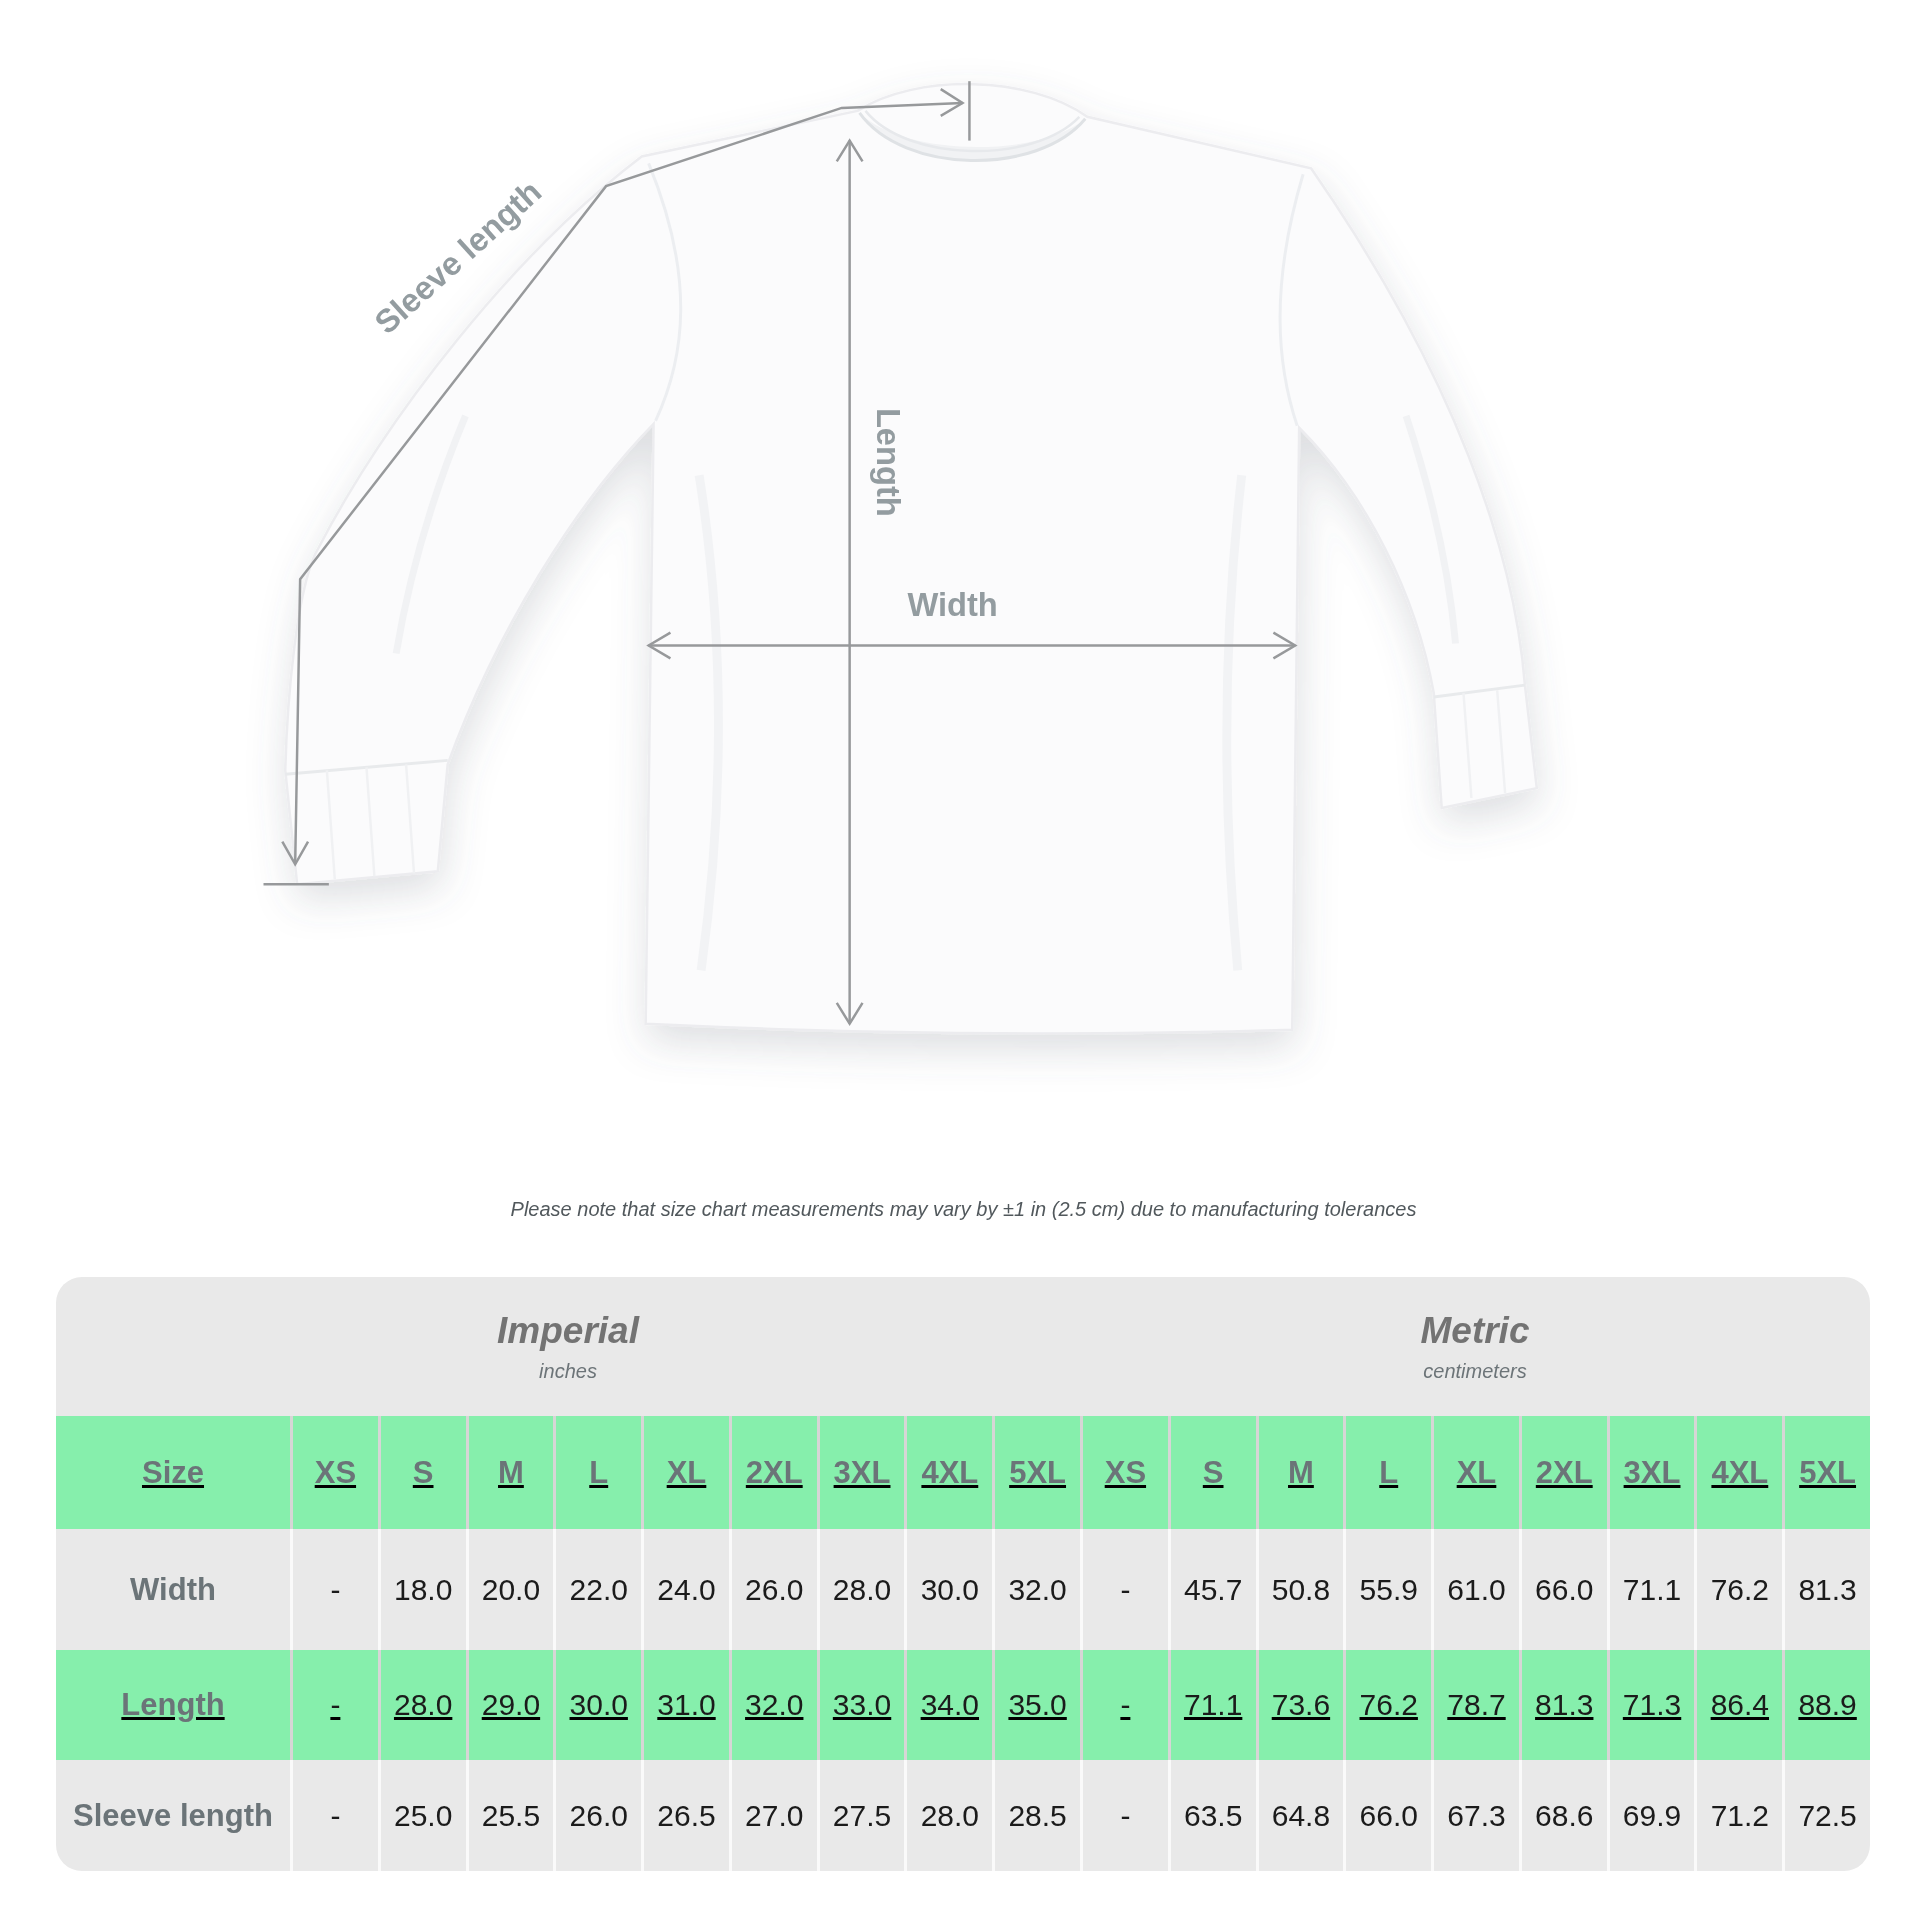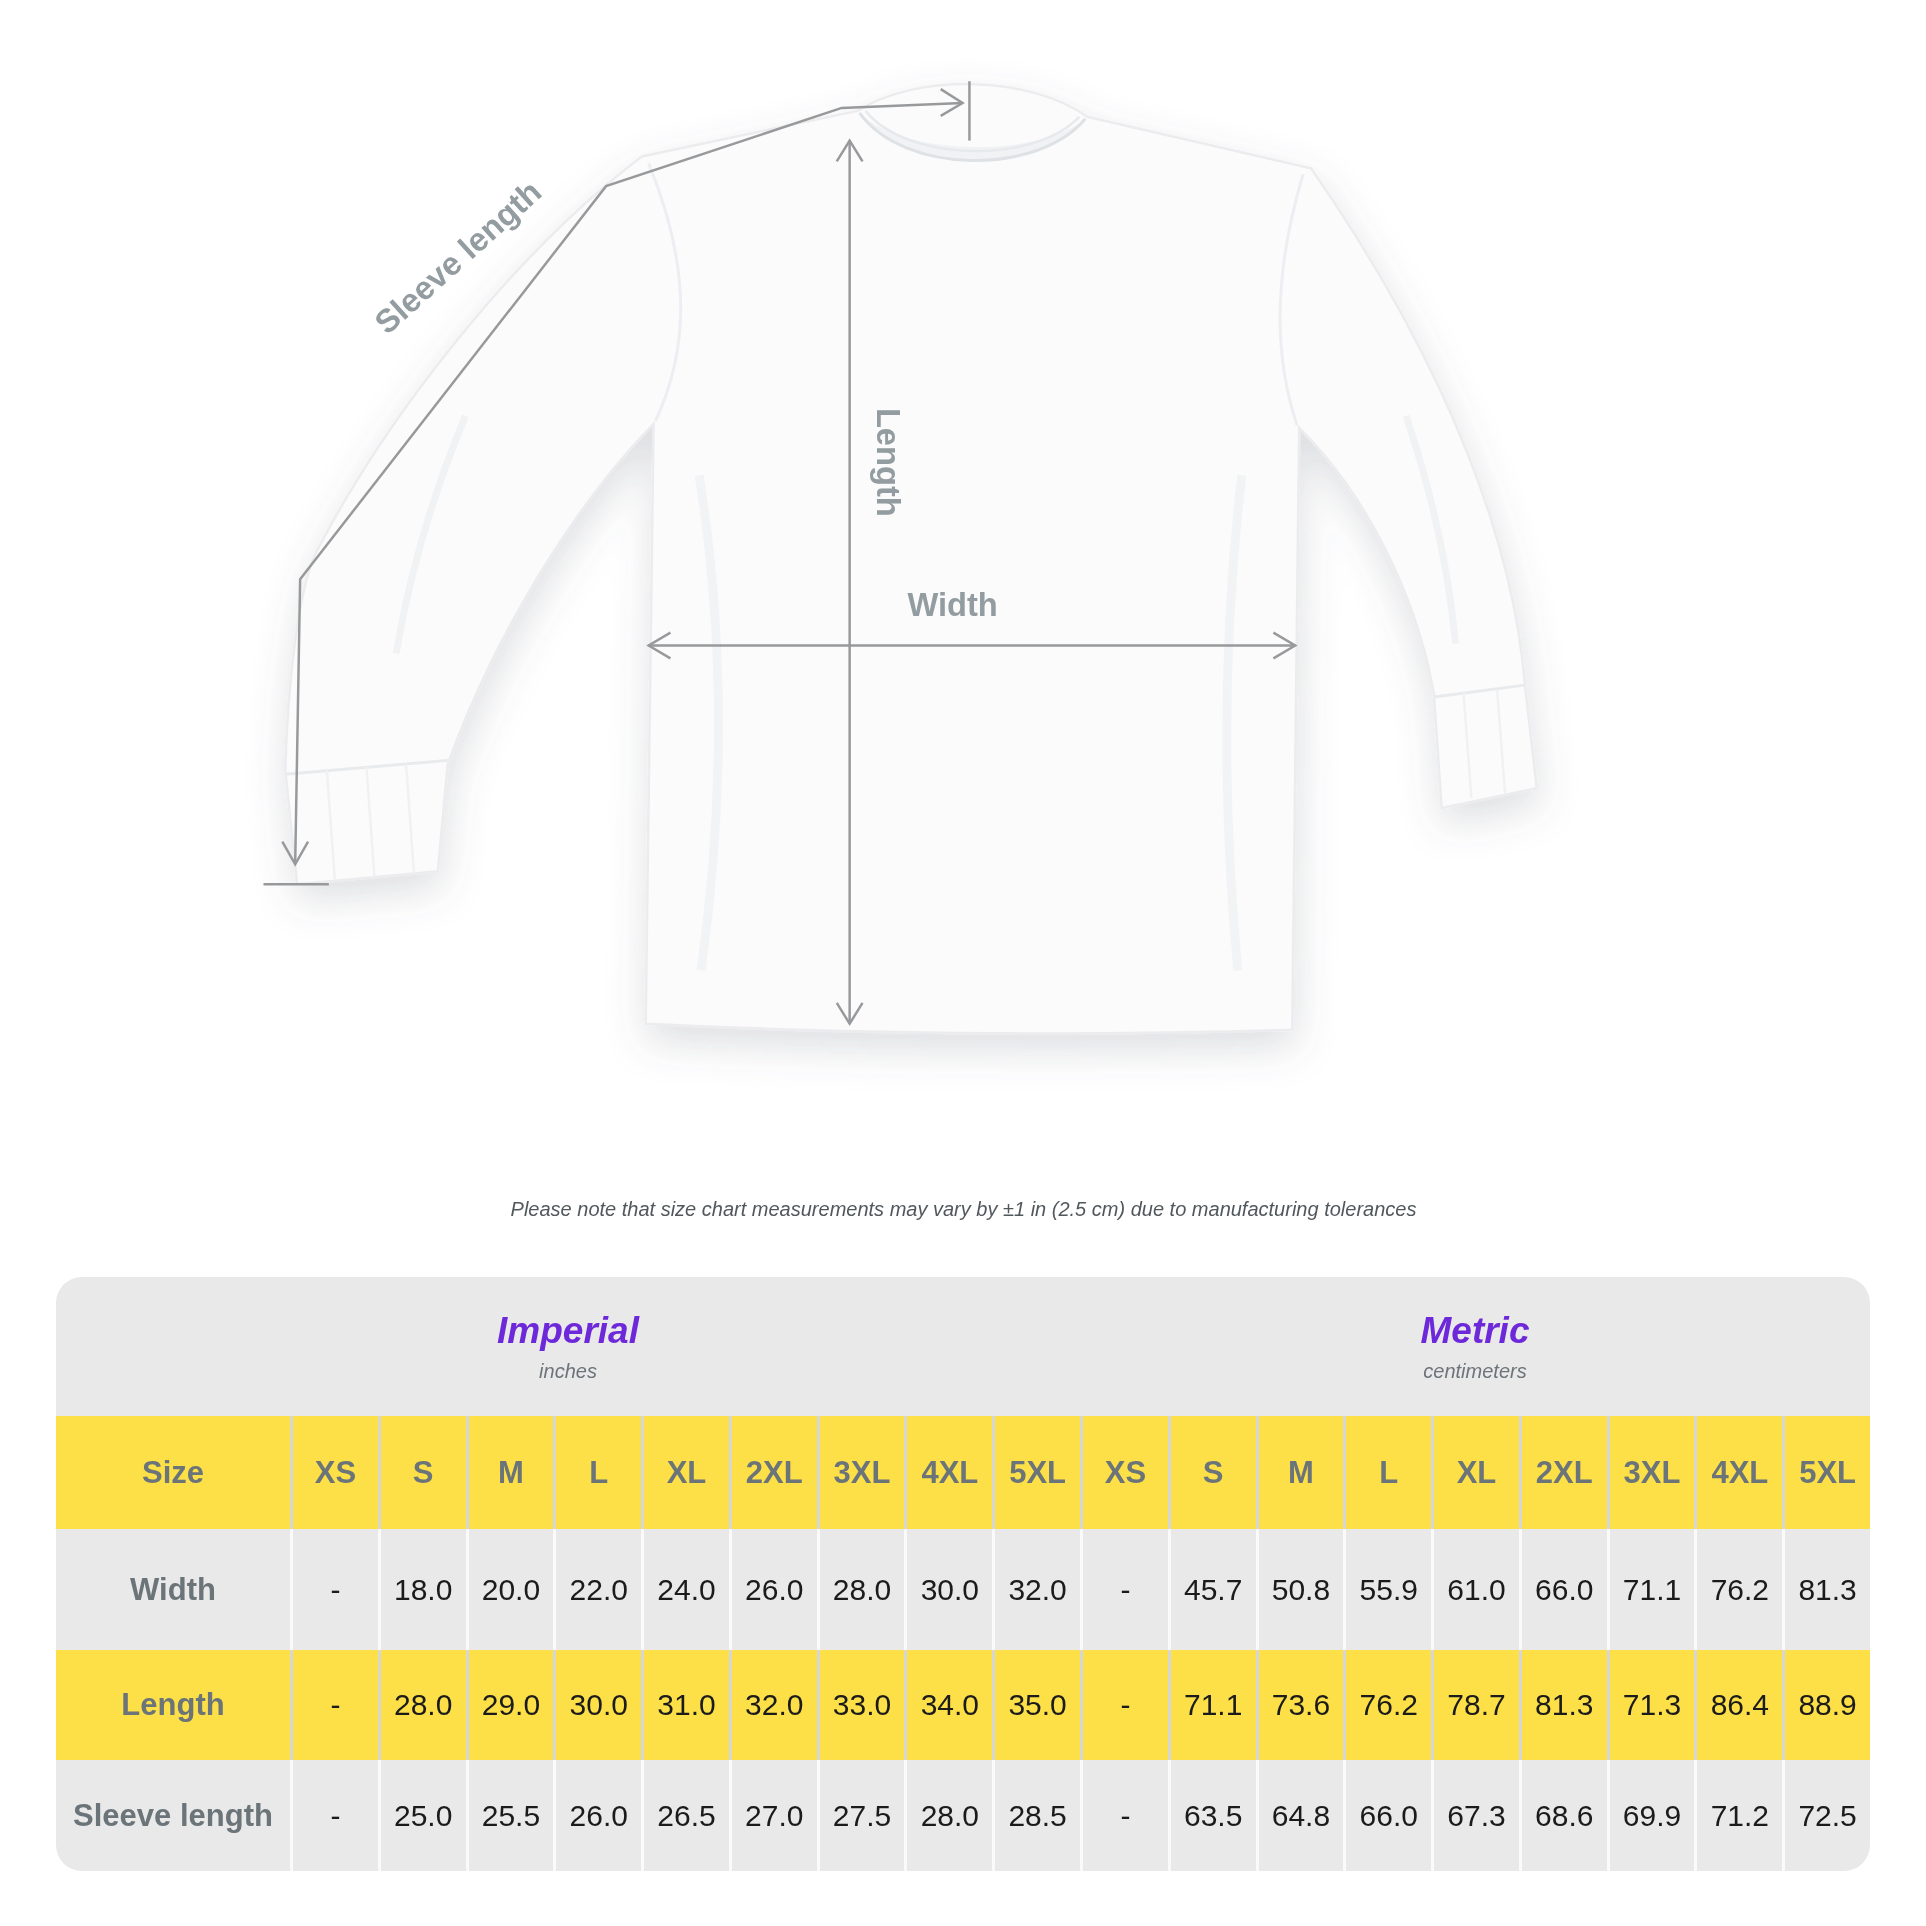--- a/index.html
+++ b/index.html
@@ -20,24 +20,24 @@
     position:absolute;left:0;top:1198px;width:100%;text-align:center;
     font-size:20px;font-style:italic;color:#51585c;
   }
   
   .size-table{position:absolute;left:56px;top:1277px;width:1814px;}
   .unit-band{
     display:grid;grid-template-columns:1024px 790px;height:139px;
     background:#e9e9e9;border-radius:26px 26px 0 0;
   }
   .unit-group{display:flex;flex-direction:column;align-items:center;justify-content:center;gap:8px;}
-  .unit-name{font-size:37px;font-weight:bold;font-style:italic;color:#6d28d9;}
+  .unit-name{font-size:37px;font-weight:bold;font-style:italic;color:#737373;}
   .unit-sub{font-size:20px;font-style:italic;color:#6c7478;}
   .trow{display:grid;grid-template-columns:234px repeat(18,1fr);}
-  .trow.white{background:#fde047;--sep:#d6d6d6;}
+  .trow.white{background:#86efac;text-decoration:underline;--sep:#d6d6d6;}
   .trow.gray{background:#e9e9e9;--sep:#fafafa;}
   .trow.size-row{height:113px;}
   .trow.r0{height:121px;}
   .trow.r1{height:110px;}
   .trow.r2{height:111px;border-radius:0 0 26px 26px;}
   .cell{
     display:flex;align-items:center;justify-content:center;
     font-size:30px;color:#1b1b1b;
   }
   .cell + .cell{border-left:3px solid var(--sep);}

